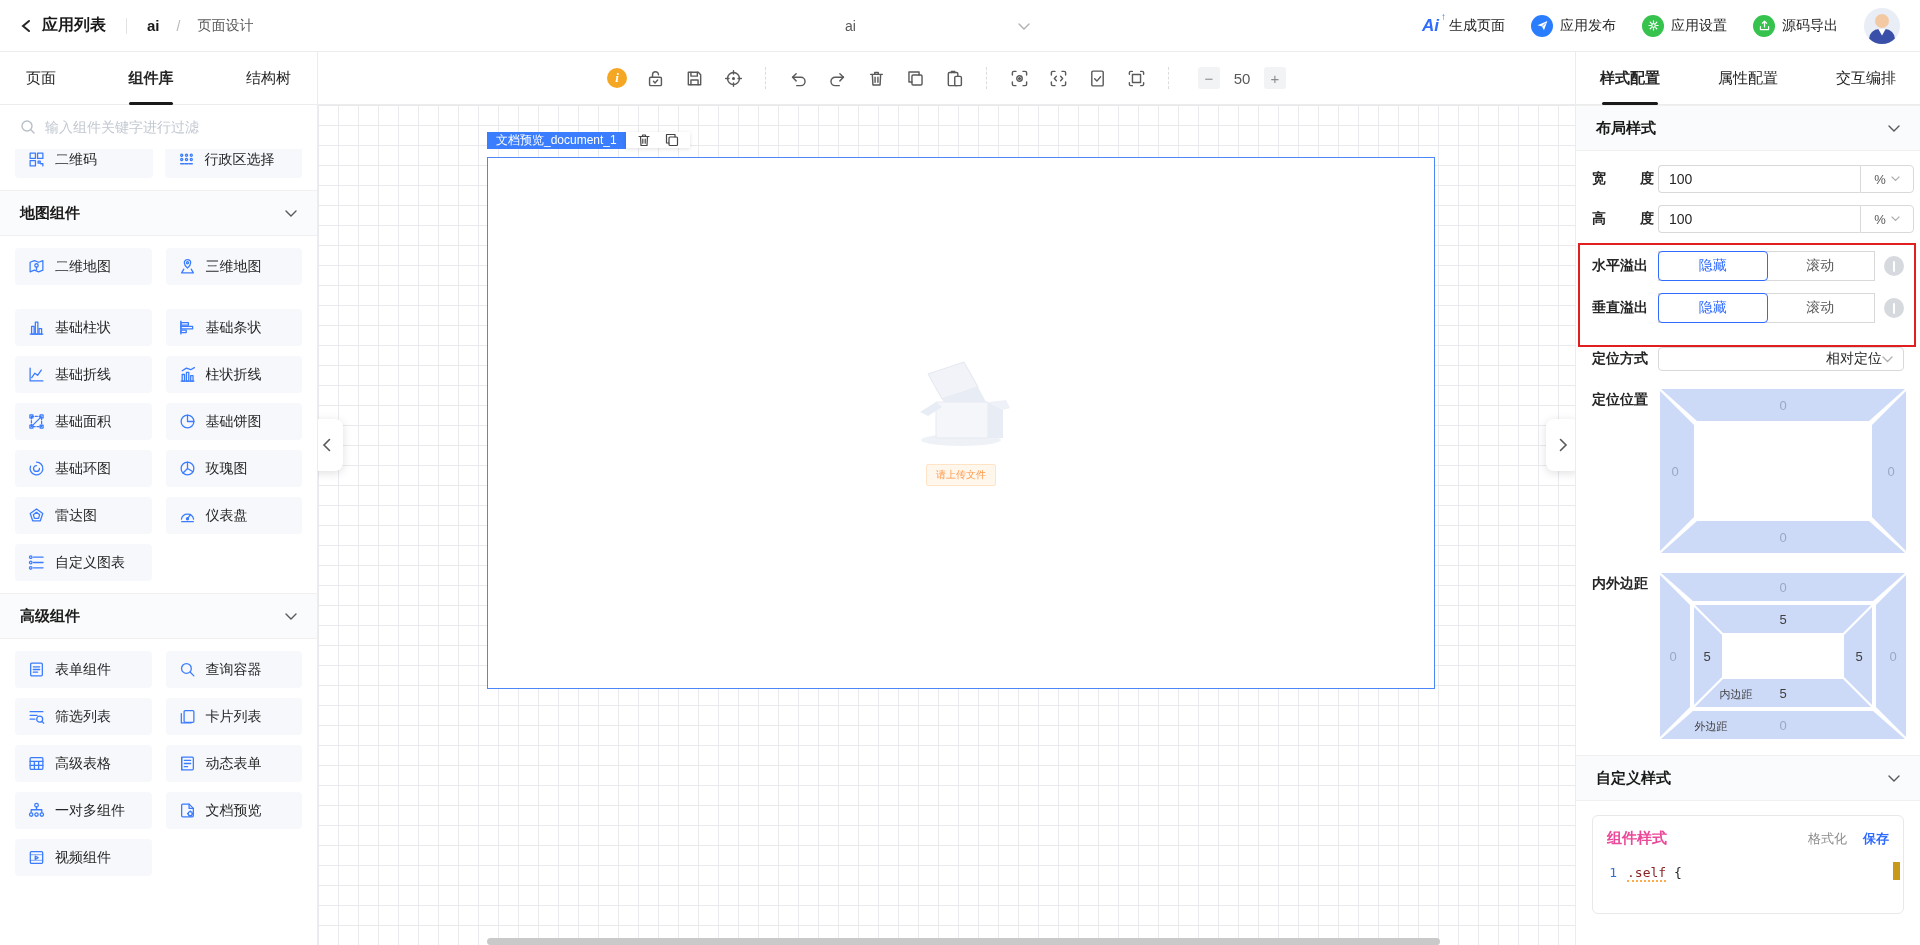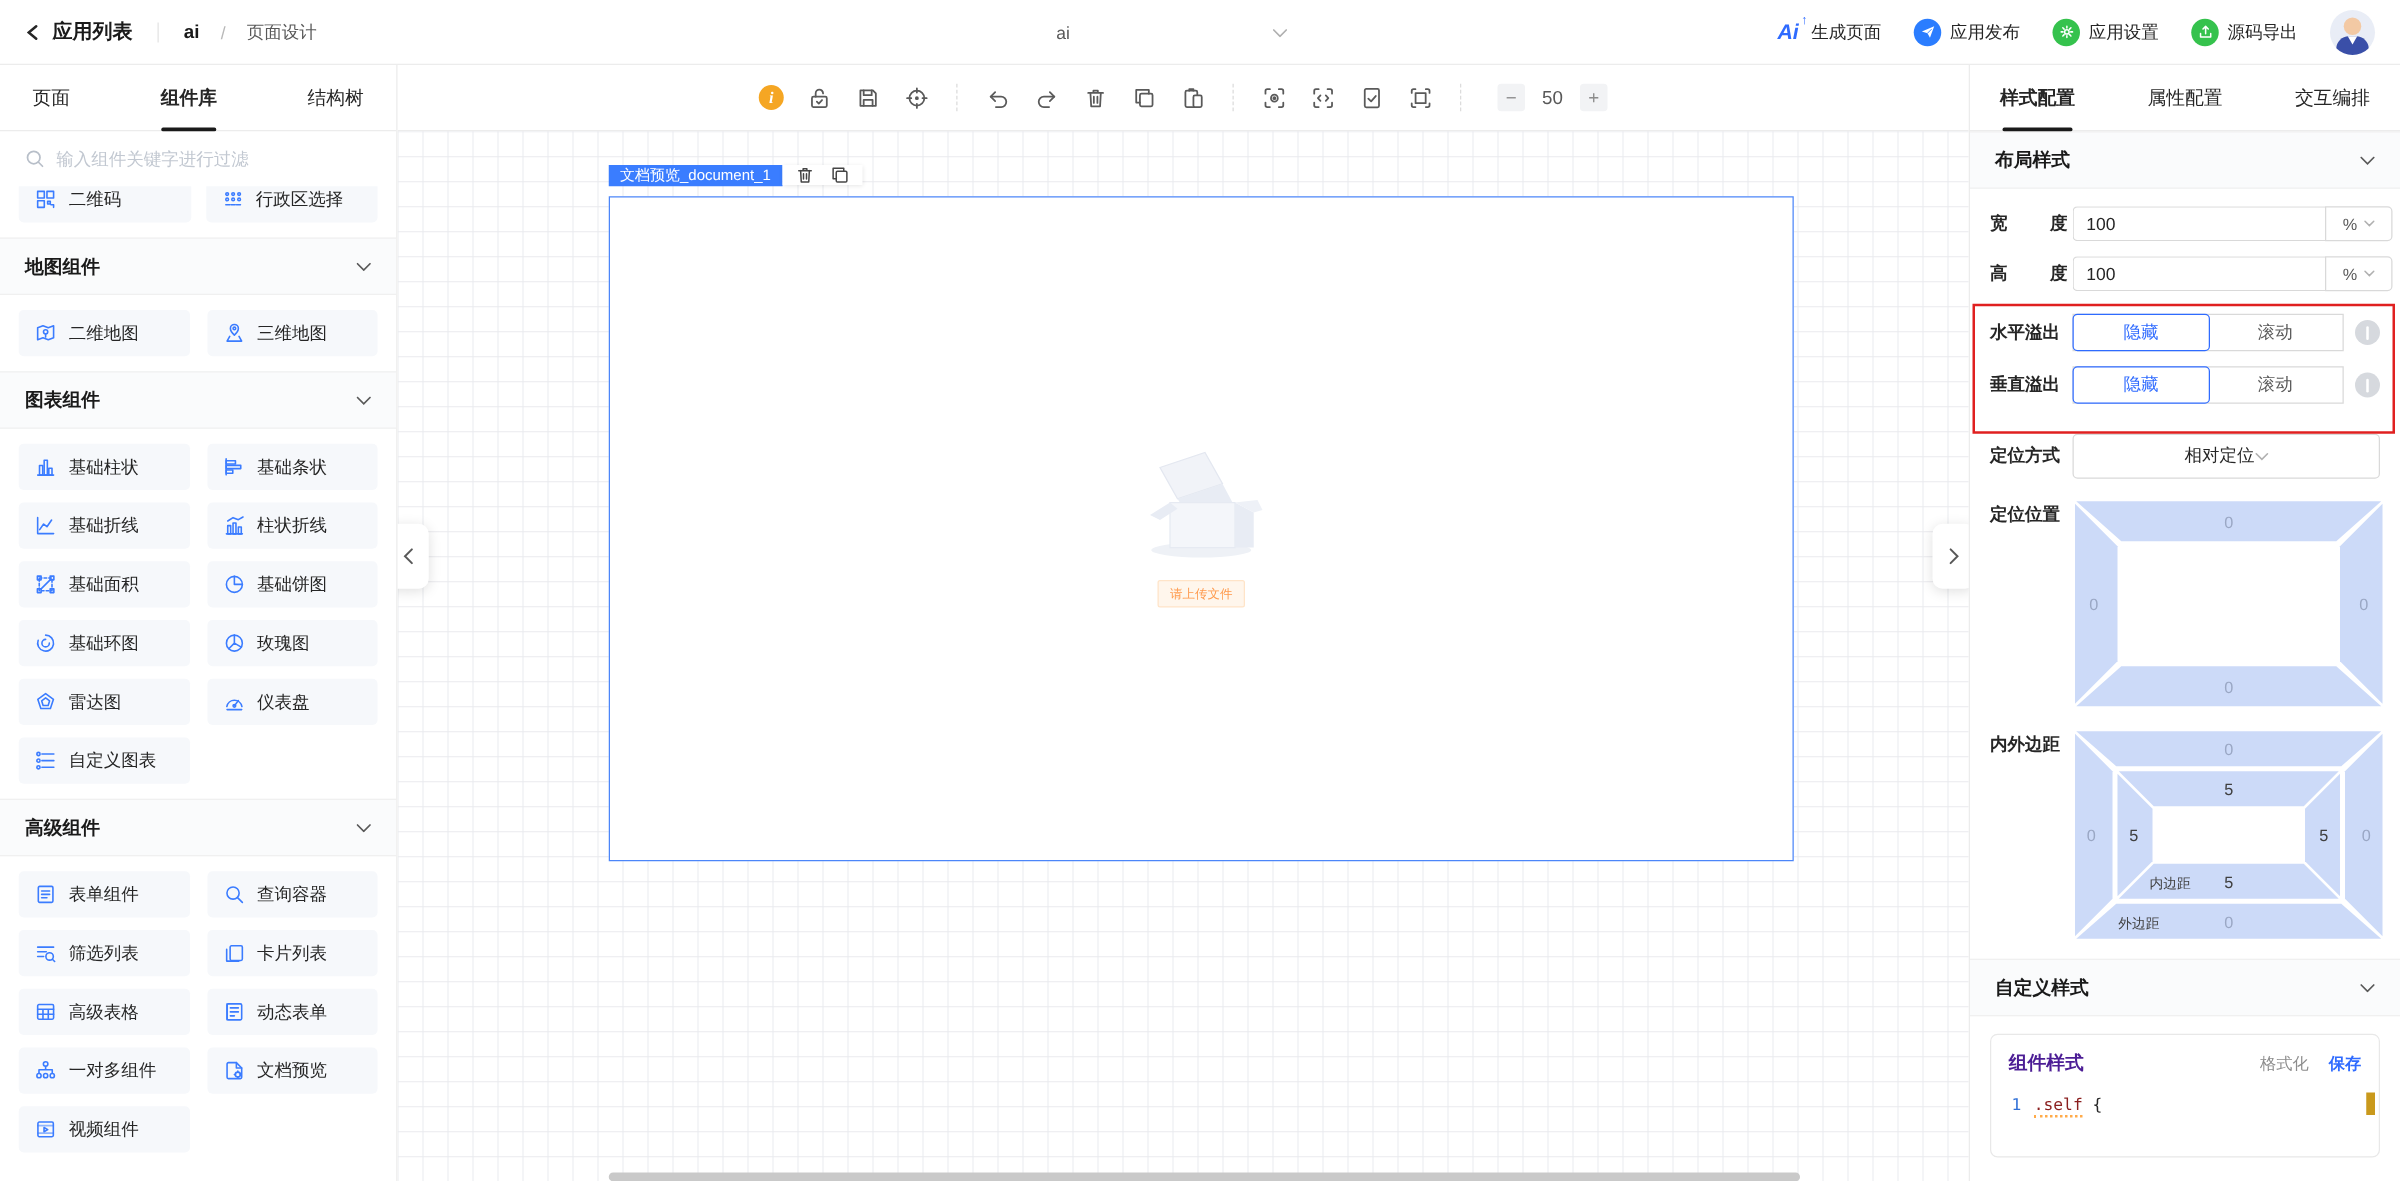--- a/index.html
+++ b/index.html
@@ -91,31 +91,31 @@
   .igrp input { flex:1; min-width:0; border:1px solid #d9d9d9; border-right:none; border-radius:4px 0 0 4px; padding:0 10px; font-size:14px; color:#262626; outline:none; font-family:inherit; }
   .unit { width:54px; border:1px solid #d9d9d9; border-radius:0 4px 4px 0; display:flex; align-items:center; justify-content:center; gap:5px; color:#595959; font-size:13px; cursor:pointer; background:#fff; }
   .unit svg { stroke:#b0b0b0; }
   .ovf-wrap { position:relative; margin:18px 0 14px; }
   .red-rect { position:absolute; left:-14px; right:-12px; top:-8px; bottom:-24px; border:2px solid #e02020; pointer-events:none; z-index:20; }
   .seg { flex:1; display:flex; height:30px; border:1px solid #d9d9d9; border-radius:0; background:#fff; }
   .seg .opt { flex:1; display:flex; align-items:center; justify-content:center; font-size:14px; color:#595959; cursor:pointer; }
   .seg .opt.sel { border:1px solid #2f6bff; border-radius:4px; color:#2f6bff; margin:-1px; background:#fff; z-index:2; }
   .bind-dot { width:20px; height:20px; border-radius:50%; background:#d6d9de; margin-left:9px; flex:0 0 auto; display:flex; align-items:center; justify-content:center; cursor:pointer; }
   .bind-dot i { display:block; width:2.5px; height:11px; background:#fff; border-radius:2px; }
-  .selbox { flex:1; height:36px; border:1px solid #d9d9d9; border-radius:4px; display:flex; align-items:center; justify-content:center; padding:0 10px; font-size:14px; color:#262626; cursor:pointer; }
+  .selbox { flex:1; height:24px; border:1px solid #d9d9d9; border-radius:4px; display:flex; align-items:center; justify-content:flex-end; padding:0 10px; font-size:14px; color:#262626; cursor:pointer; }
   .selbox svg { stroke:#b0b0b0; }
   .zinput { flex:1; height:30px; border:1px solid #d9d9d9; border-radius:4px; padding:0 10px; font-size:14px; outline:none; font-family:inherit; }
   .diag { flex:1; }
   .diag svg { display:block; }
   .diag text { font-family:"Liberation Sans","DejaVu Sans",sans-serif; }
   .mt16 { margin-top:16px; }
   .mt24 { margin-top:24px; }
   .style-card { margin:14px 16px 0; border:1px solid #e8e8e8; border-radius:6px; overflow:hidden; }
   .card-head { display:flex; align-items:center; padding:13px 14px 11px; }
-  .card-title { font-weight:700; font-size:15px; color:#4c1d95; flex:1; }
+  .card-title { font-weight:700; font-size:15px; color:#ec4899; flex:1; }
   .fmt { font-size:13px; color:#8c8c8c; margin-right:16px; cursor:pointer; }
   .save { font-size:13px; color:#2f6bff; font-weight:600; cursor:pointer; }
   .code-area { position:relative; font-family:"DejaVu Sans Mono","Liberation Mono",monospace; font-size:13px; line-height:20px; padding:4px 0 30px; }
   .code-line { display:flex; }
   .gutter { width:34px; text-align:right; padding-right:10px; color:#2f6fd6; flex:0 0 auto; }
   .csel { color:#8a1f1f; border-bottom:2px dotted #ffab4a; }
   .cbrace { color:#262626; }
   .code-thumb { position:absolute; right:3px; top:3px; width:7px; height:18px; background:#c9991c; }
 </style>
 </head>
@@ -242,26 +242,20 @@
           <div class="chip">
             <span class="cicon">
               <svg viewBox="0 0 16 16" fill="none" stroke="currentColor" stroke-width="1.2" stroke-linecap="round" stroke-linejoin="round">
                 <path d="M8 1.5a3 3 0 013 3C11 6.7 8 9.5 8 9.5S5 6.7 5 4.5a3 3 0 013-3z"></path>
                 <circle cx="8" cy="4.5" r="1"></circle>
                 <path d="M4.5 10.5L2.5 14h11l-2-3.5"></path>
               </svg>
             </span>
             <span class="clabel">三维地图</span>
           </div>
-        </div>
-        <div class="sec-header">
-          <span class="sec-title">图表组件</span>
-          <svg width="12" height="7" viewBox="0 0 12 7" fill="none" stroke-width="1.4" stroke-linecap="round">
-            <path d="M1 1l5 5 5-5"></path>
-          </svg>
         </div>
         <div class="chip-grid">
           <div class="chip">
             <span class="cicon">
               <svg viewBox="0 0 16 16" fill="none" stroke="currentColor" stroke-width="1.2" stroke-linecap="round" stroke-linejoin="round">
                 <path d="M2 14.2h12"></path>
                 <rect x="3.4" y="7" width="2.4" height="7.2"></rect>
                 <rect x="6.9" y="3" width="2.4" height="11.2"></rect>
                 <rect x="10.4" y="9" width="2.4" height="5.2"></rect>
               </svg>

